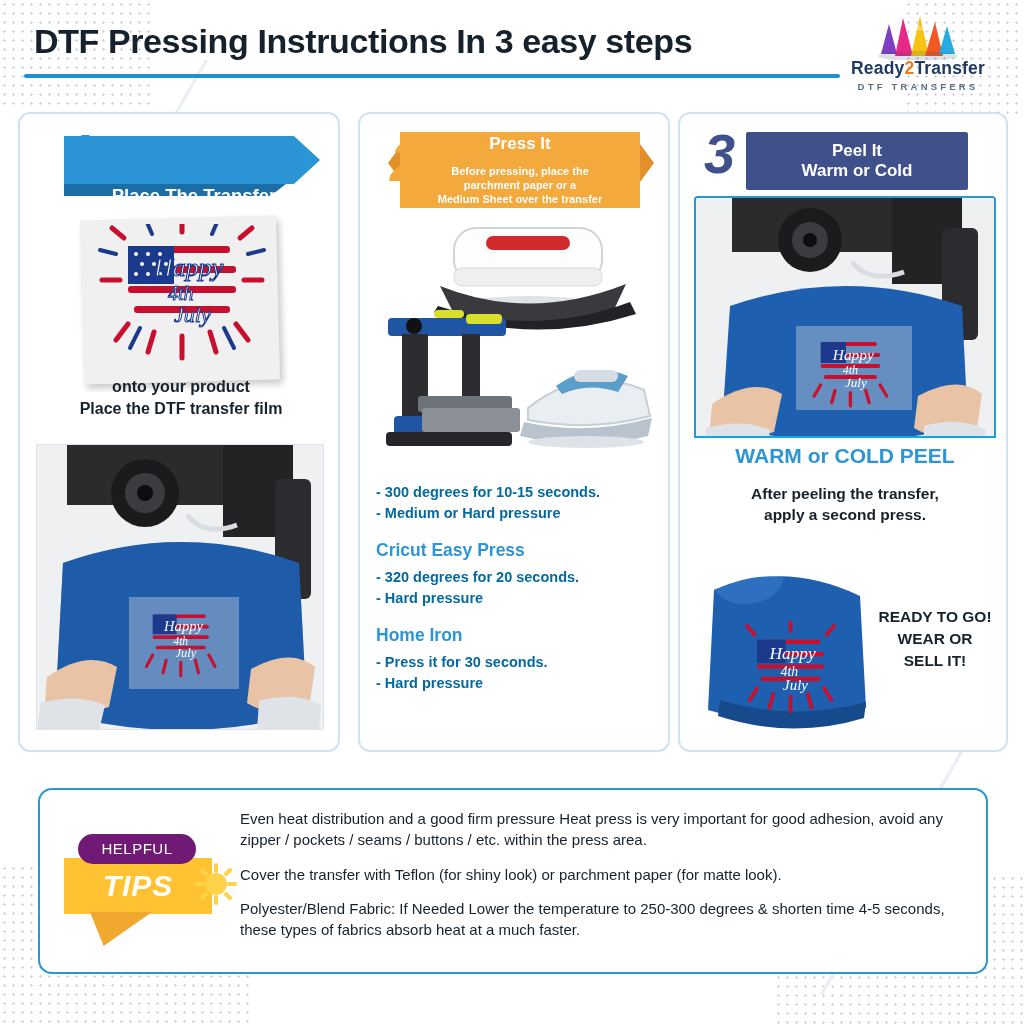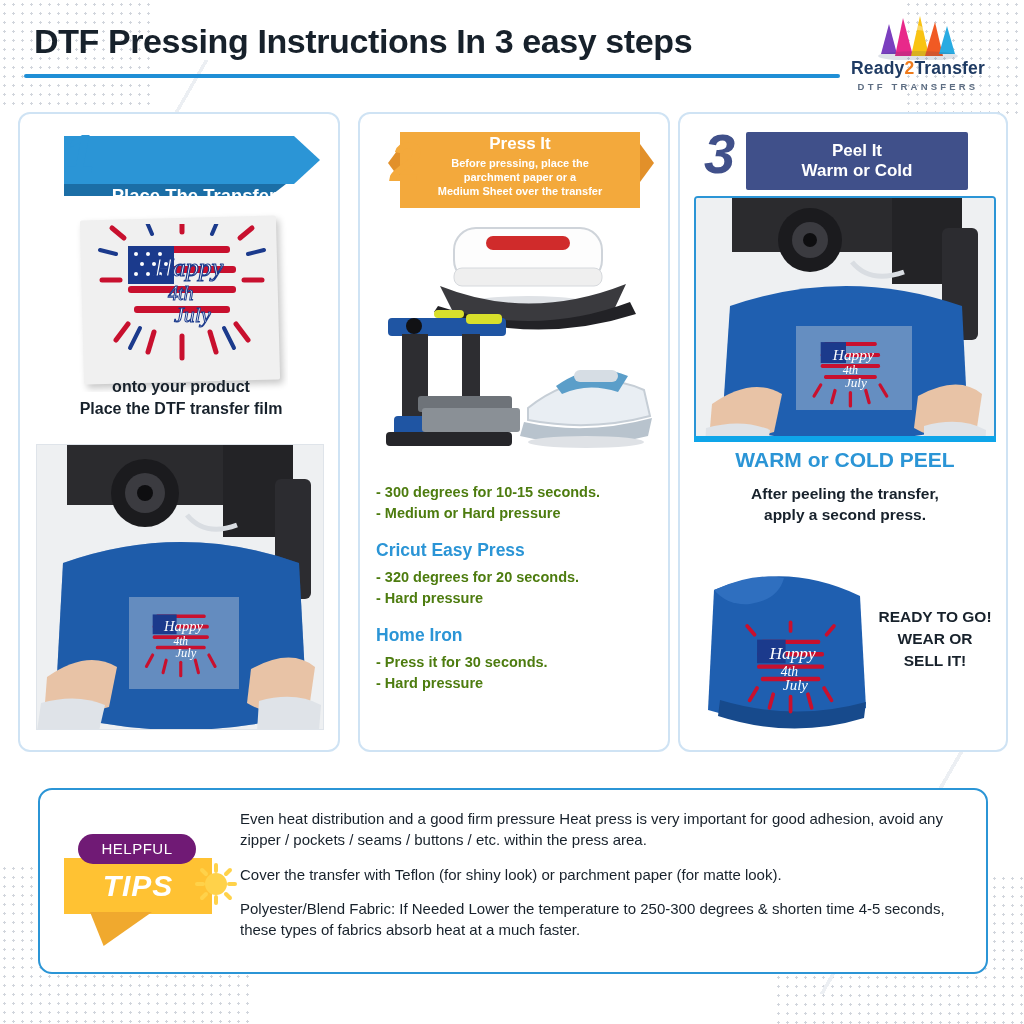--- a/index.html
+++ b/index.html
@@ -80,38 +80,38 @@
     color:#fff; font-weight:bold; font-size:18.5px; text-align:center; z-index:4;margin-top:36px; }
   .n1 { left:44px; top:12px; color:#2b95d6; z-index:5; }
 
   
   .r2-body { position:absolute; left:40px; top:18px; width:240px; height:76px; background:#f3a93c; }
   .r2-notchL { position:absolute; left:28px; top:30px; width:0;height:0;
      border-top:19px solid transparent;border-bottom:19px solid transparent;border-right:14px solid #e2902a;}
   .r2-notchR { position:absolute; left:280px; top:30px; width:0;height:0;
      border-top:19px solid transparent;border-bottom:19px solid transparent;border-left:14px solid #e2902a;}
   .r2-text { position:absolute; left:52px; top:20px; width:216px; z-index:4; color:#fff; text-align:center;}
-  .r2-head { font-size:17px; font-weight:bold; margin-bottom:2px;}
+  .r2-head { font-size:17px; font-weight:bold; margin-bottom:10px;}
   .r2-sub { font-size:11px; font-weight:bold; line-height:1.28; }
   .n2 { left:30px; top:20px; color:#f3a93c; z-index:5; }
 
   
   .r3-body { position:absolute; left:66px; top:18px; width:222px; height:58px; background:#40508a; border-radius:2px; }
   .r3-text { position:absolute; left:66px; top:18px; width:222px; height:58px; z-index:4; color:#fff;
      display:flex; flex-direction:column; justify-content:center; align-items:center; font-size:17px; font-weight:bold; line-height:1.18;}
   .n3 { left:24px; top:12px; color:#40508a; z-index:5; }
 
   
   .photo { position:absolute; overflow:hidden; }
   .caption { position:absolute; text-align:center; font-weight:bold; color:#17212b; }
 
   
   .specs { position:absolute; left:16px; top:368px; width:286px; }
   .spec-h { color:#2b95d6; font-size:17.5px; font-weight:bold; margin:0 0 6px 0; }
-  .spec-l { color:#4d7c0f; font-size:14.5px; font-weight:bold; line-height:1.45; margin:0; }
+  .spec-l { color:#0369a1; font-size:14.5px; font-weight:bold; line-height:1.45; margin:0; }
   .spec-group { margin-bottom:16px; }
 
   
   .tips {
     position:absolute; left:38px; top:788px; width:950px; height:186px;
     border:2px solid #2b95d6; border-radius:14px; background:#fff;
   }
   .tips-badge { position:absolute; left:-6px; top:28px; width:200px; height:140px; }
   .badge-top {
     position:absolute; left:44px; top:16px; width:118px; height:30px;
@@ -383,21 +383,21 @@
         <text x="56" y="54" font-family="Liberation Serif, serif" font-style="italic" font-size="28" fill="#ffffff">Happy</text>
         <text x="74" y="80" font-family="Liberation Serif, serif" font-style="italic" font-size="22" fill="#ffffff">4th</text>
         <text x="78" y="104" font-family="Liberation Serif, serif" font-style="italic" font-size="24" fill="#ffffff">July</text>
       </g>
       <path d="M16 206 q40 -28 70 -10 l-8 38 q-40 12 -64 -4z" fill="#e8c3a6"></path>
       <path d="M222 198 q40 -22 64 -2 l-6 40 q-36 10 -62 -6z" fill="#e8c3a6"></path>
       <path d="M10 230 q36 -10 64 2 l-6 40 h-60z" fill="#dfe3e8"></path>
       <path d="M228 228 q36 -10 62 4 l-2 40 h-60z" fill="#dfe3e8"></path>
     </svg>
   </div>
-  <div style="position:absolute; left:14px; top:322px; width:302px; height:36px; background:#ffffff; border-top:6px solid #0ea5e9; line-height:36px; text-align:center; color:#2b95d6; font-weight:bold; font-size:21px;">WARM or COLD PEEL</div>
+  <div style="position:absolute; left:14px; top:322px; width:302px; height:36px; background:#ffffff; border-top:2px solid #0ea5e9; line-height:36px; text-align:center; color:#2b95d6; font-weight:bold; font-size:21px;">WARM or COLD PEEL</div>
 
   <div class="caption" style="left:16px; top:370px; width:298px; font-size:15.5px; line-height:1.35;">
     <div>After peeling the transfer,</div>
     <div>apply a second press.</div>
   </div>
 
   <div class="photo" style="left:14px; top:430px; width:190px; height:200px;">
     <svg width="190" height="200" viewBox="0 0 190 200">
       <path d="M20 46 q70 -30 146 6 l6 112 q-78 26 -158 2z" fill="#1f5fb0"></path>
       <path d="M20 46 q40 -18 70 -12 q-6 22 -34 26 q-22 2 -36 -14z" fill="#2f6fbf"></path>

